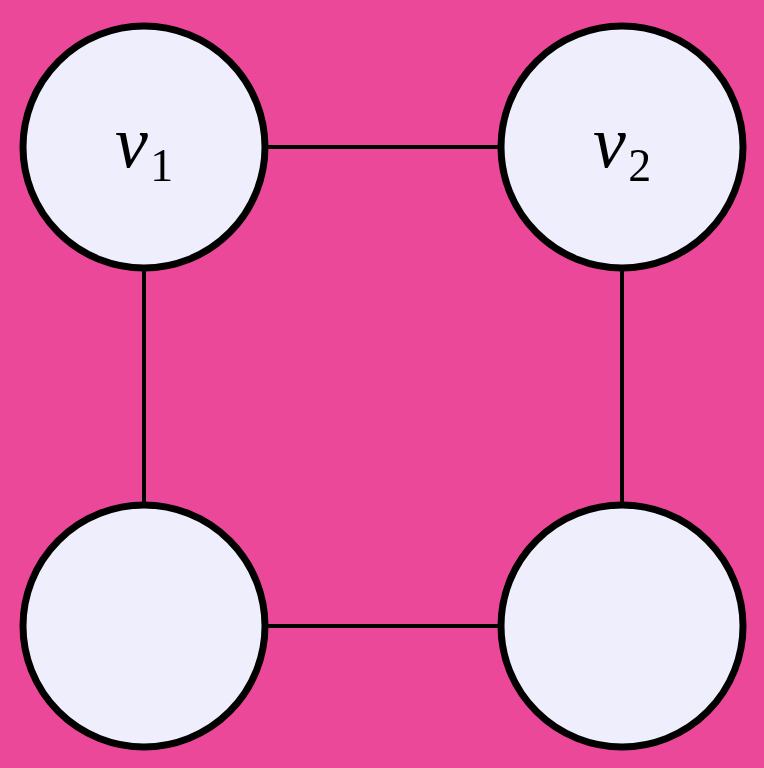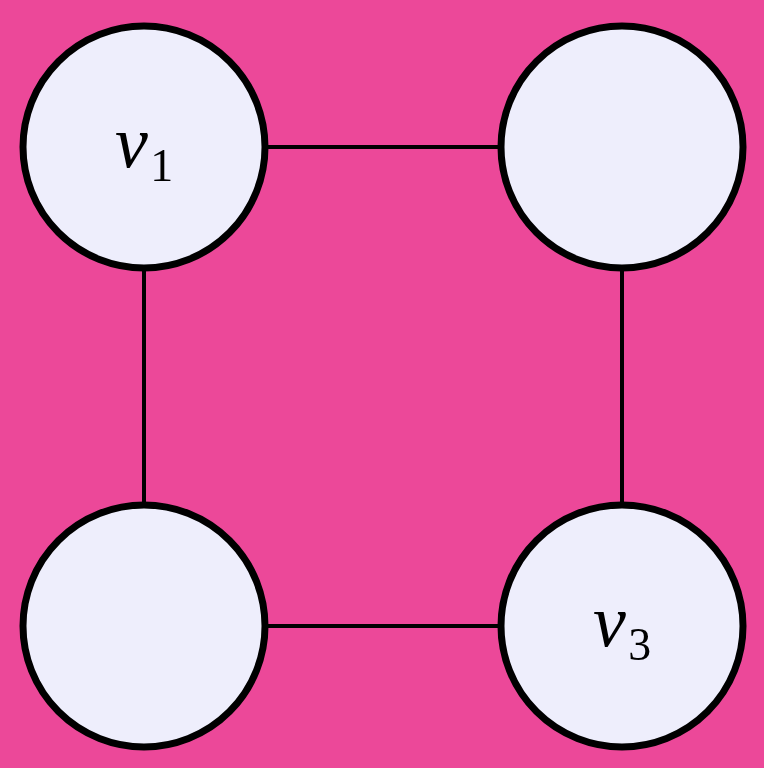--- a/index.html
+++ b/index.html
@@ -68,17 +68,17 @@
       <circle class="node-circle" cx="622" cy="147" r="121" fill="#eeeefc" stroke="#000000" stroke-width="7"></circle>
       <circle class="node-circle" cx="622" cy="626" r="121" fill="#eeeefc" stroke="#000000" stroke-width="7"></circle>
       <circle class="node-circle" cx="144" cy="626" r="121" fill="#eeeefc" stroke="#000000" stroke-width="7"></circle>
     </g>
 
   </svg>
 
   <div class="node-label" style="left: 144px; top: 147px; color: rgb(0, 0, 0);">
     <span class="base">v</span><span class="sub">1</span>
   </div>
-  <div class="node-label" style="left: 622px; top: 626px; color: rgb(0, 0, 0);">
-    <span class="base">v</span><span class="sub">3</span>
+  <div class="node-label" style="left: 622px; top: 147px; color: rgb(0, 0, 0);">
+    <span class="base">v</span><span class="sub">2</span>
   </div>
 
 </div>
 
 </body></html>

